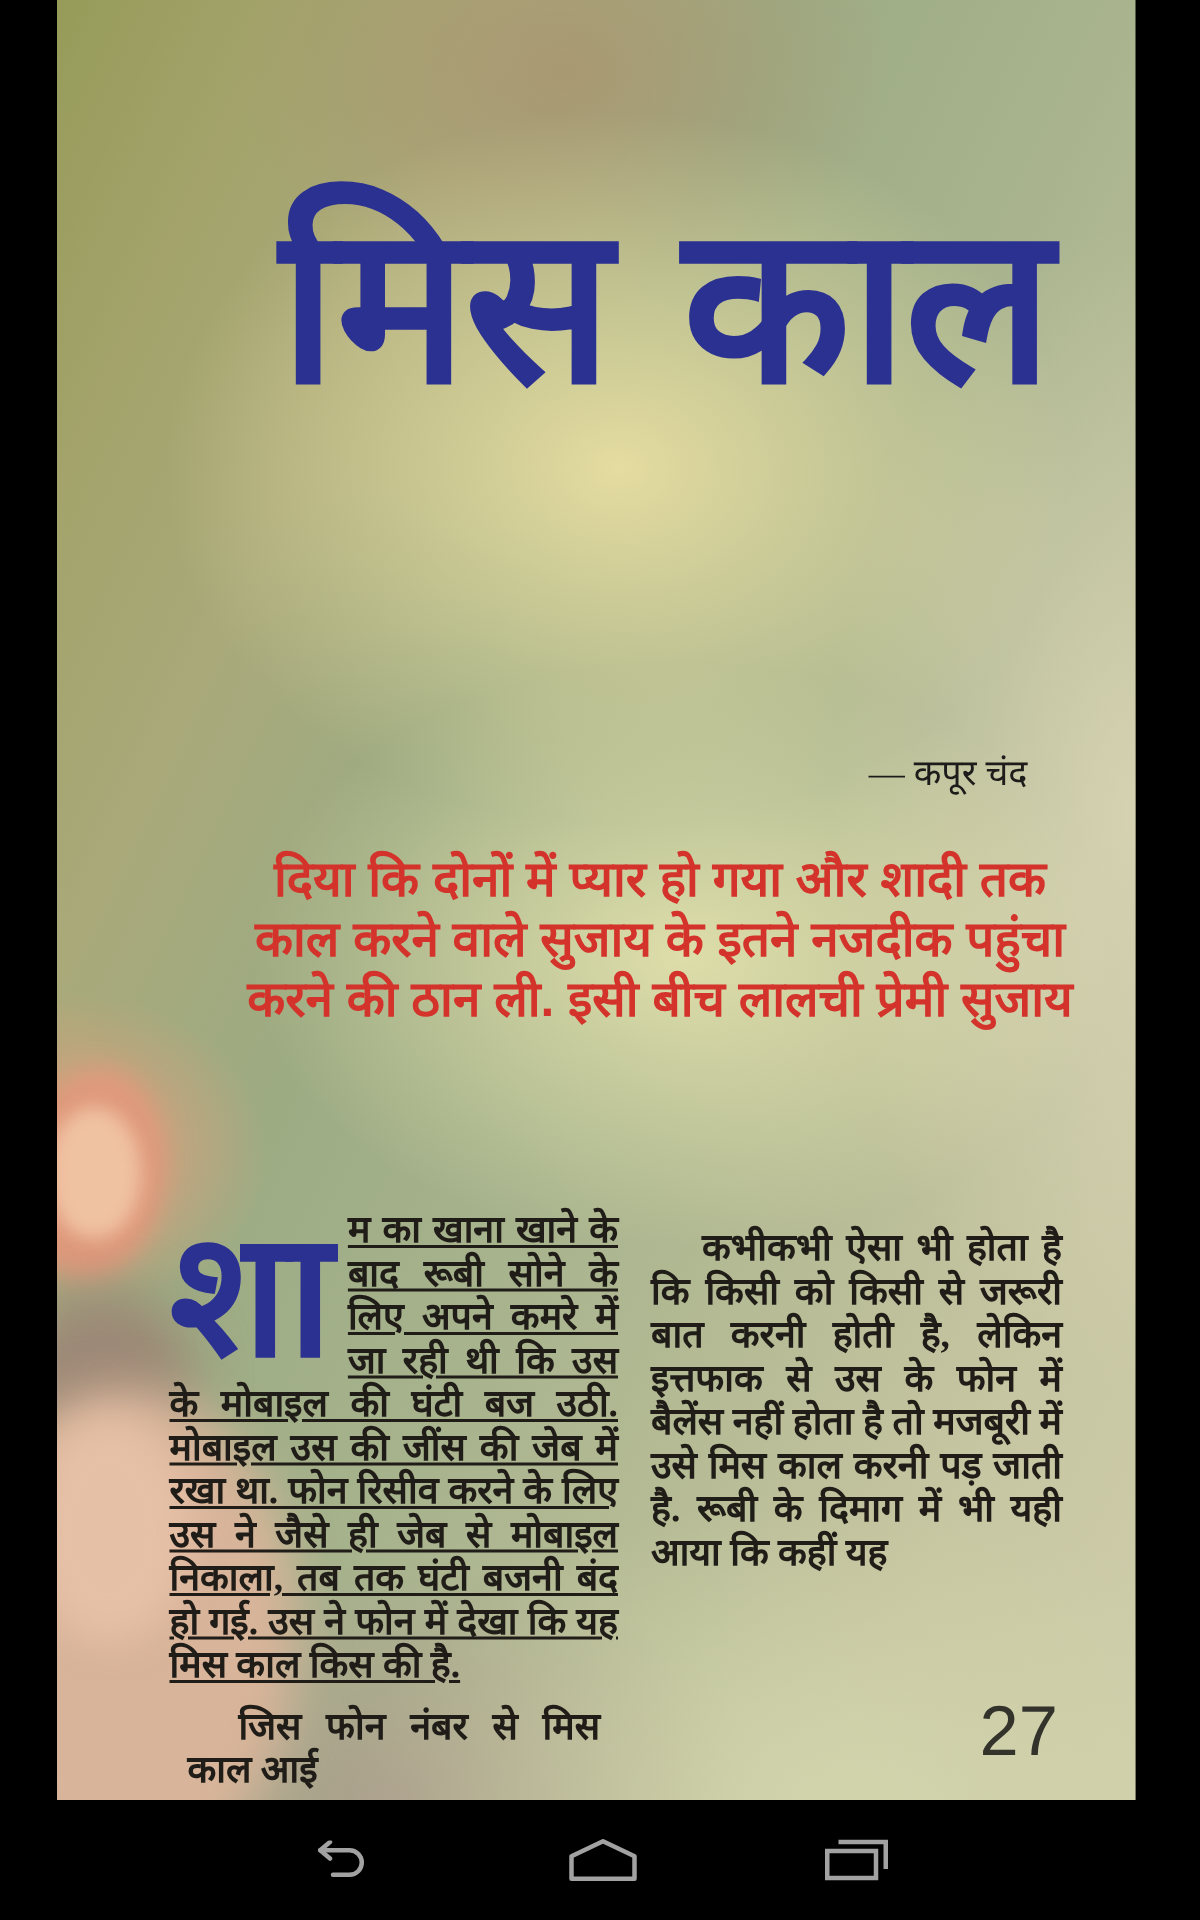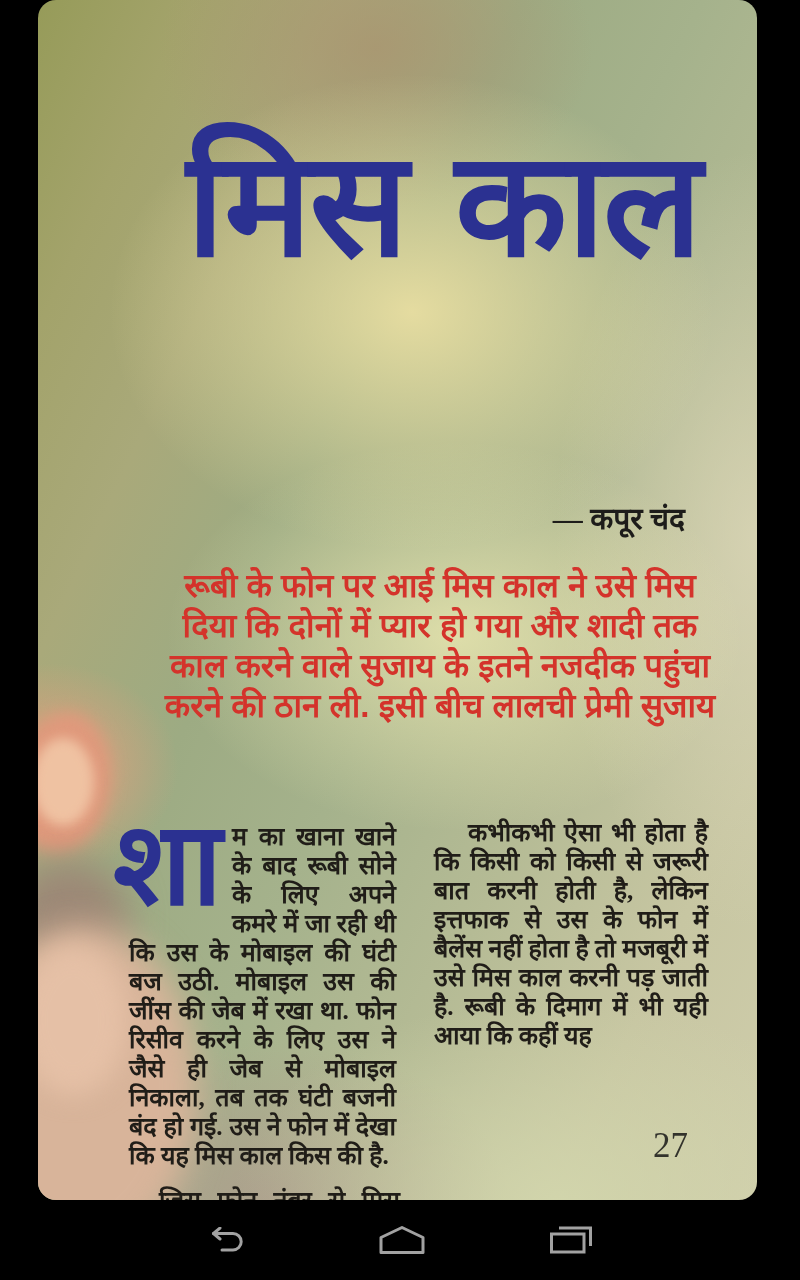--- a/index.html
+++ b/index.html
@@ -8,49 +8,49 @@
   
   .photo{position:absolute;left:38px;top:0;width:719px;height:1200px;overflow:hidden;
     background:
       radial-gradient(ellipse 180px 150px at 2% 64%, rgba(232,158,126,0.9), rgba(232,158,126,0) 70%),
       radial-gradient(ellipse 420px 330px at 52% 26%, rgba(241,228,165,0.85), rgba(241,228,165,0) 72%),
       radial-gradient(ellipse 400px 270px at 58% 53%, rgba(244,239,181,0.7), rgba(244,239,181,0) 72%),
       radial-gradient(ellipse 310px 230px at 47% 4%, rgba(170,147,111,0.75), rgba(170,147,111,0) 70%),
       radial-gradient(ellipse 270px 520px at 100% 45%, rgba(223,217,187,0.7), rgba(223,217,187,0) 75%),
       radial-gradient(ellipse 430px 270px at 72% 100%, rgba(211,215,173,0.85), rgba(211,215,173,0) 75%),
       radial-gradient(ellipse 320px 210px at 32% 100%, rgba(171,155,139,0.85), rgba(171,155,139,0) 75%),
-      linear-gradient(115deg,#969b59 0%,#a3a36b 12%,#a9a97a 24%,#9dab83 38%,#a5b28c 52%,#b5bb95 68%,#c7c6a2 84%,#cfcdab 100%); border-radius: 18px;}
+      linear-gradient(115deg,#969b59 0%,#a3a36b 12%,#a9a97a 24%,#9dab83 38%,#a5b28c 52%,#b5bb95 68%,#c7c6a2 84%,#cfcdab 100%);}
   .blob{position:absolute;border-radius:50%;}
   .finger-tip{left:-24px;top:712px;width:96px;height:142px;background:#e0997c;filter:blur(8px);transform:rotate(8deg);}
   .finger-nail{left:-6px;top:738px;width:62px;height:88px;background:#efc2a2;filter:blur(6px);}
   .finger-shadow{left:-30px;top:860px;width:120px;height:120px;background:#9c8876;filter:blur(18px);}
   .finger-lower{left:-70px;top:925px;width:230px;height:330px;background:#d8b49a;filter:blur(16px);}
   .finger-hilite{left:-20px;top:945px;width:110px;height:150px;background:#e5c0a6;filter:blur(12px);}
 
   
   .title{position:absolute;right:57px;top:116px;text-align:right;color:#2b3191;
          font-family:"DejaVu Sans",sans-serif;font-weight:bold;
          font-size:146px;line-height:177px;letter-spacing:-2px;white-space:nowrap;}
-  .byline{position:absolute;right:72px;top:497px;color:#1d1c1a;font-size:30px;font-weight:bold;
+  .byline{position:absolute;right:72px;top:497px;color:#1d1c1a;font-size:24px;font-weight:normal;
           font-family:"Liberation Serif","DejaVu Serif",serif;white-space:nowrap;}
   .intro{position:absolute;left:95px;right:10px;top:566px;text-align:center;color:#d4332b;
          font-size:33px;line-height:40px;font-weight:bold;
          font-family:"Liberation Sans","DejaVu Sans",sans-serif;}
   .intro div{white-space:nowrap;}
   .bodycol{position:absolute;top:806px;color:#201d18;font-size:25px;line-height:29px;
            text-align:justify;font-weight:600;
            font-family:"Liberation Serif","DejaVu Serif",serif;}
   .col-left{left:75px;width:299px;}
   .col-right{left:384px;width:298px;}
   .dropcap{float:left;color:#2b3191;font-family:"DejaVu Sans",sans-serif;font-weight:bold;
            font-size:116px;line-height:104px;margin:6px 10px 0 0;}
   .para2{text-indent:34px;margin:12px;}
-  .para1{margin:16px;}
-  .pagenum{position:absolute;left:615px;top:1126px;color:#33332c;font-size:35px;
-           font-family:Liberation Serif, serif;}
+  .para1{margin:0;text-decoration:underline;}
+  .pagenum{position:absolute;left:615px;top:1126px;color:#33332c;font-size:47px;
+           font-family:Liberation Sans, sans-serif;}
 
   
   .navbar{position:absolute;left:0;top:1200px;width:800px;height:80px;background:#000;}
   .navbtn{position:absolute;top:12px;width:72px;height:56px;display:flex;align-items:center;
           justify-content:center;background:transparent;border:none;padding:0;}
   .nav-back{left:192px;}  .nav-home{left:366px;}  .nav-recents{left:535px;}
   .navbtn svg{stroke:#a2a2a2;fill:none;stroke-width:3;}
 </style>
 </head>
 <body>
@@ -65,21 +65,20 @@
     <div class="blob finger-lower"></div>
     <div class="blob finger-hilite"></div>
 
     <div class="title">
       <div>मिस काल</div>
     </div>
 
     <div class="byline">— कपूर चंद</div>
 
     <div class="intro">
-      <div>रूबी के फोन पर आई मिस काल ने उसे मिस</div>
       <div>दिया कि दोनों में प्यार हो गया और शादी तक</div>
       <div>काल करने वाले सुजाय के इतने नजदीक पहुंचा</div>
       <div>करने की ठान ली. इसी बीच लालची प्रेमी सुजाय</div>
     </div>
 
     <div class="bodycol col-left">
       <span class="dropcap">शा</span>
       <p class="para1">म का खाना खाने के बाद रूबी सोने के लिए अपने कमरे में जा रही थी कि उस के मोबाइल की घंटी बज उठी. मोबाइल उस की जींस की जेब में रखा था. फोन रिसीव करने के लिए उस ने जैसे ही जेब से मोबाइल निकाला, तब तक घंटी बजनी बंद हो गई. उस ने फोन में देखा कि यह मिस काल किस की है.</p>
       <p class="para2">जिस फोन नंबर से मिस काल आई</p>
     </div>

